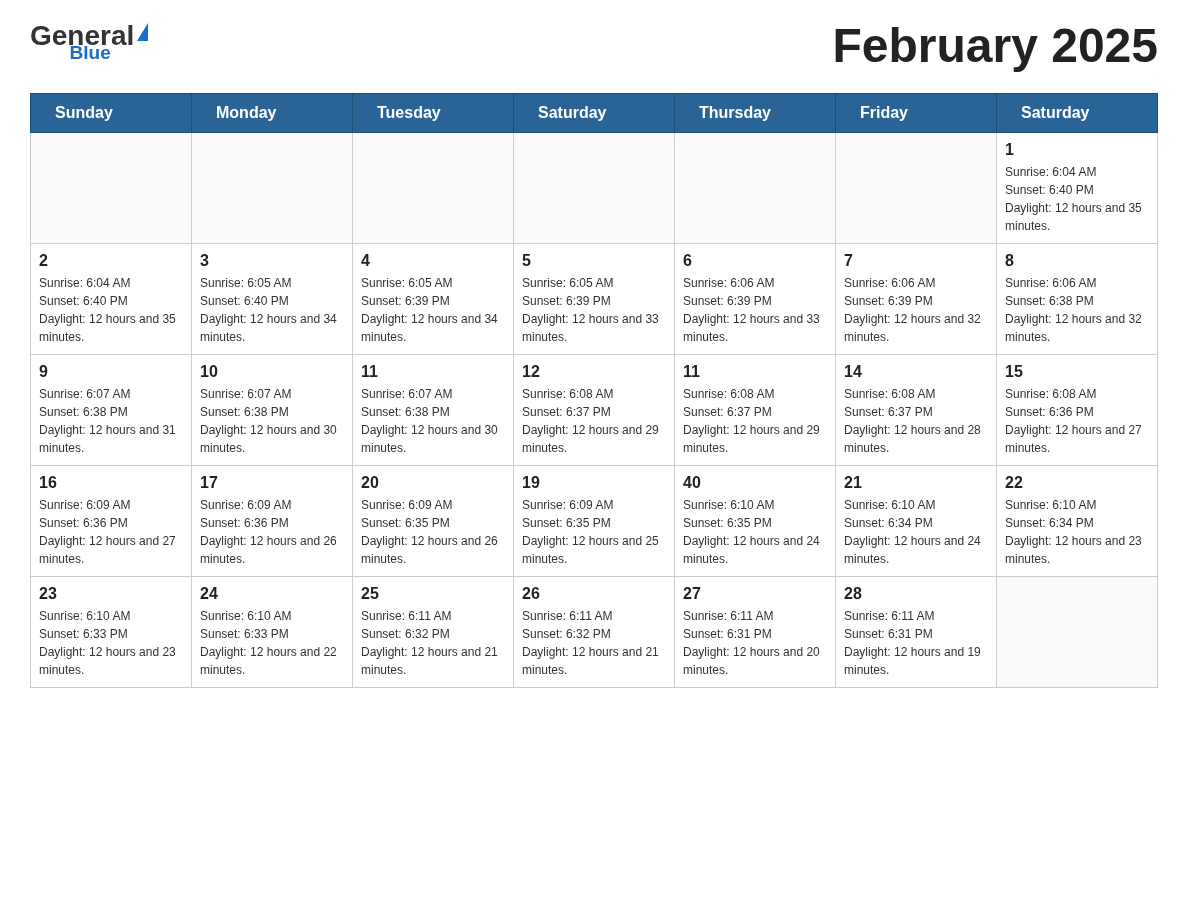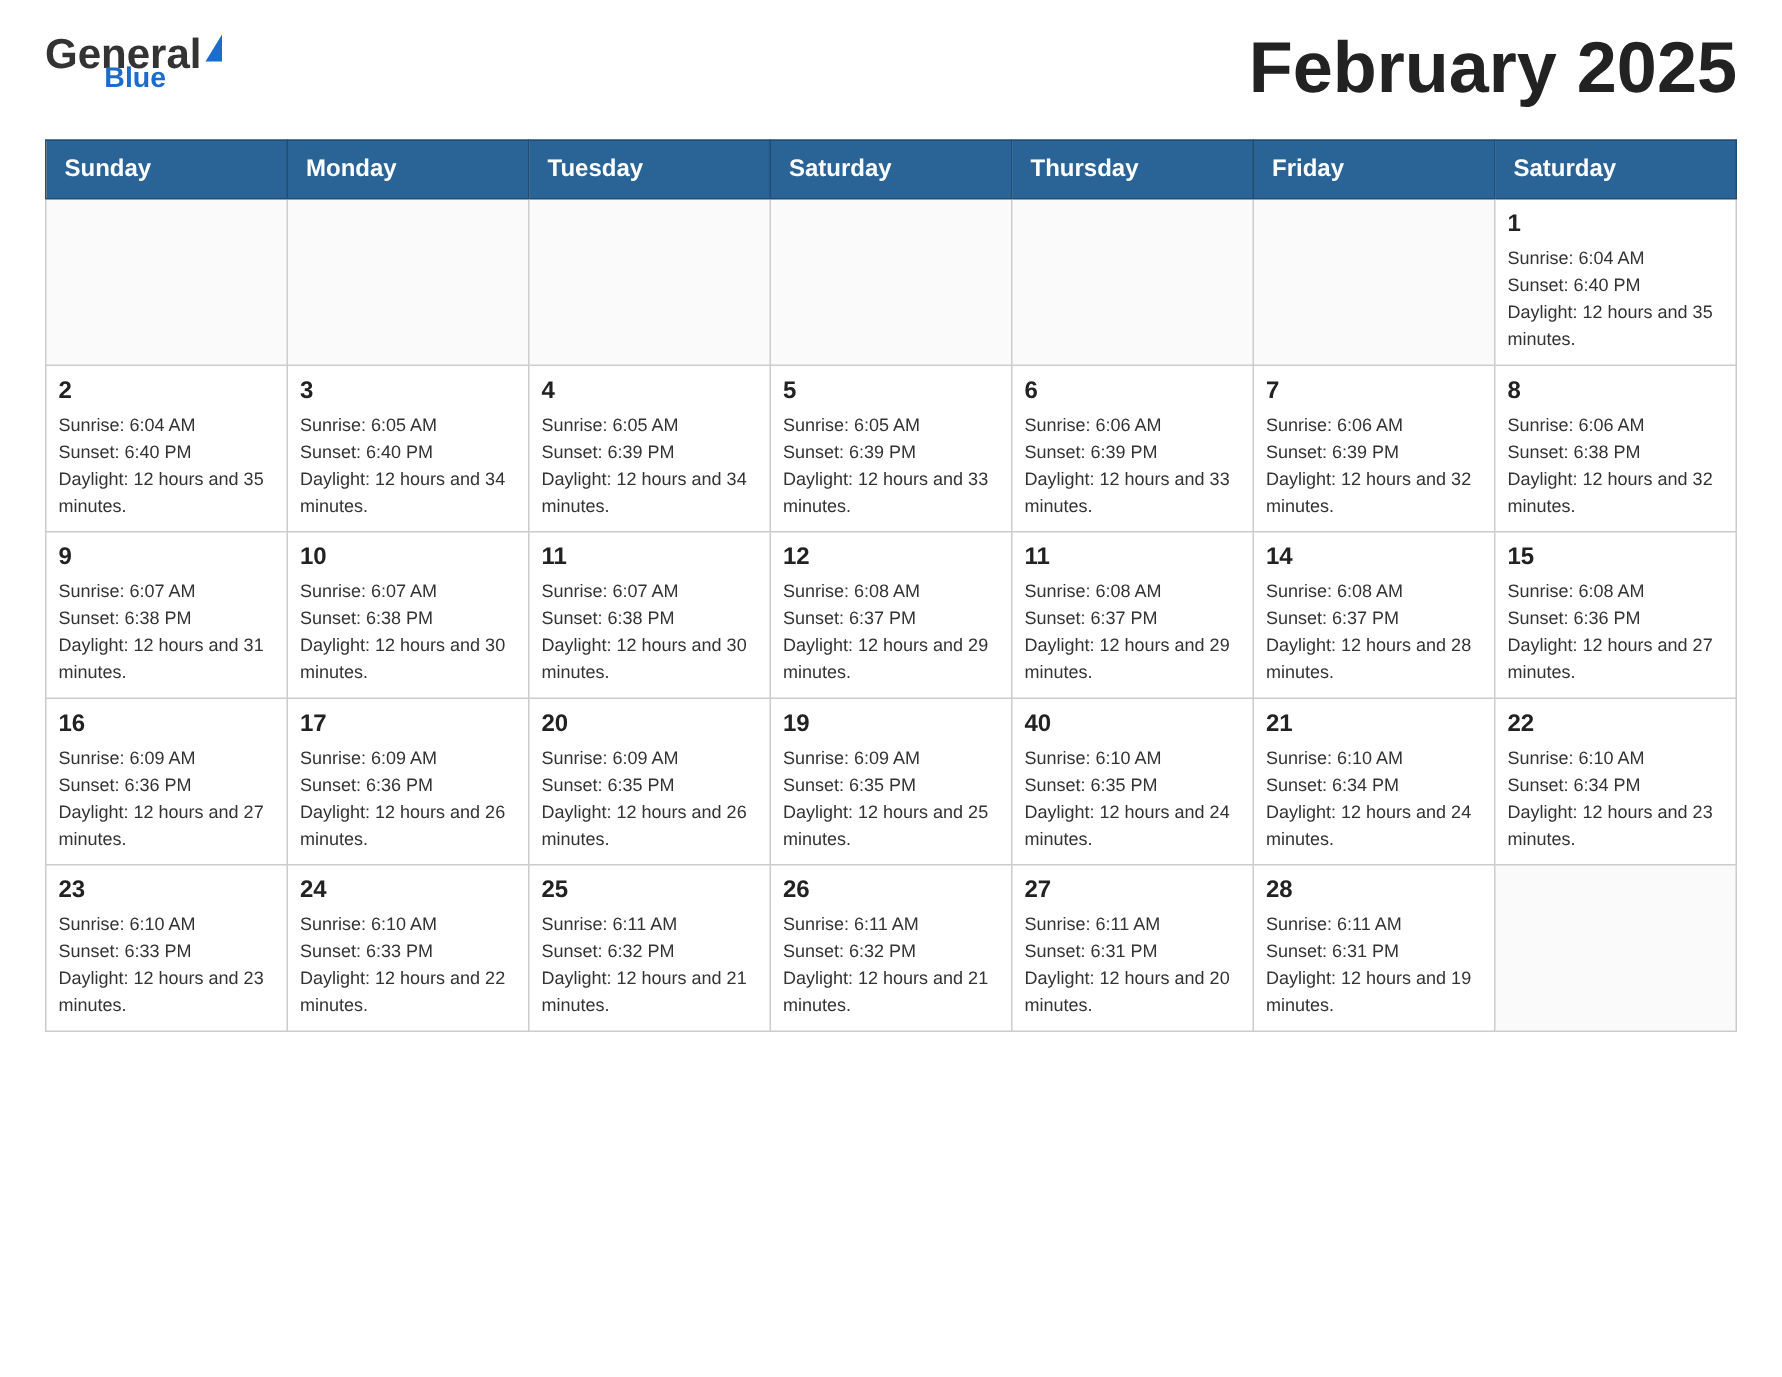--- a/index.html
+++ b/index.html
@@ -49,21 +49,21 @@
     .calendar {
       width: 100%;
       border-collapse: collapse;
       border: 1px solid #999;
     }
     .calendar thead tr th {
       background-color: #2a6496;
       color: #fff;
       font-size: 16px;
       font-weight: bold;
-      padding: 10px 12px;
+      padding: 10px 24px;
       text-align: left;
       border: 1px solid #1e4d75;
     }
     .calendar tbody tr td {
       width: 14.28%;
       vertical-align: top;
       padding: 8px 8px 8px 8px;
       border: 1px solid #ccc;
       min-height: 110px;
       height: 110px;

